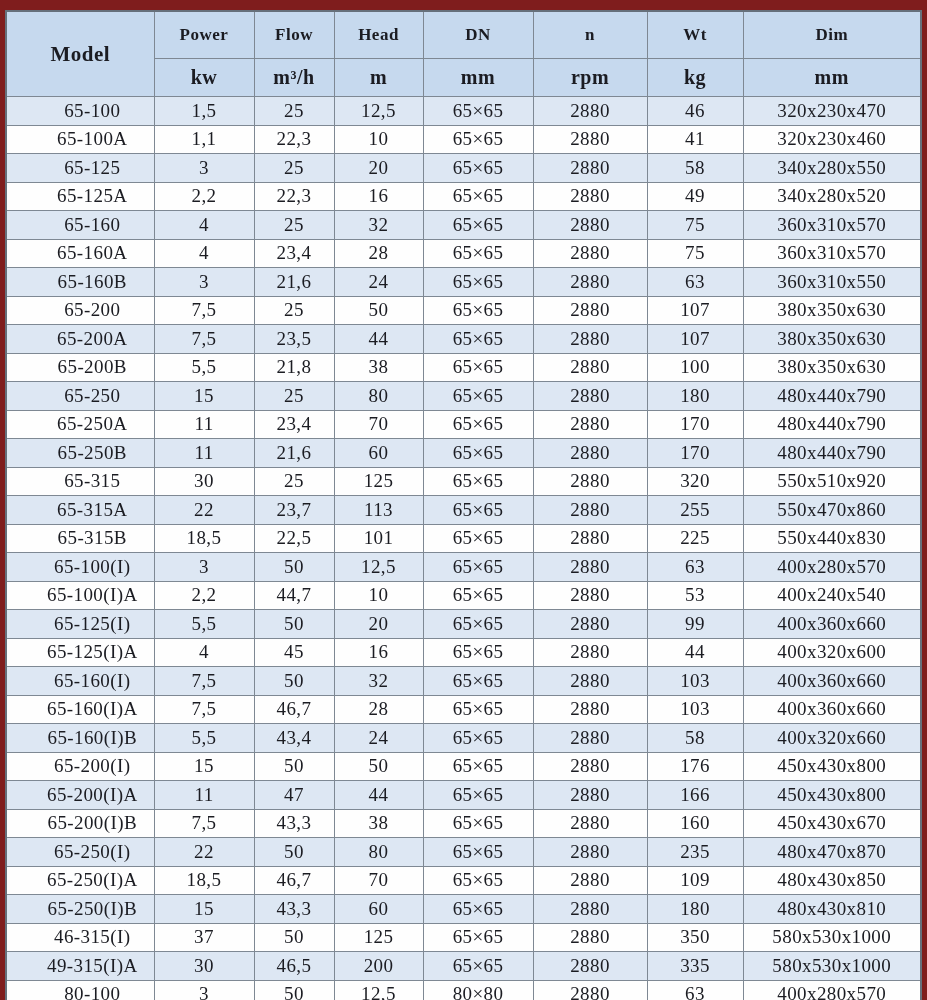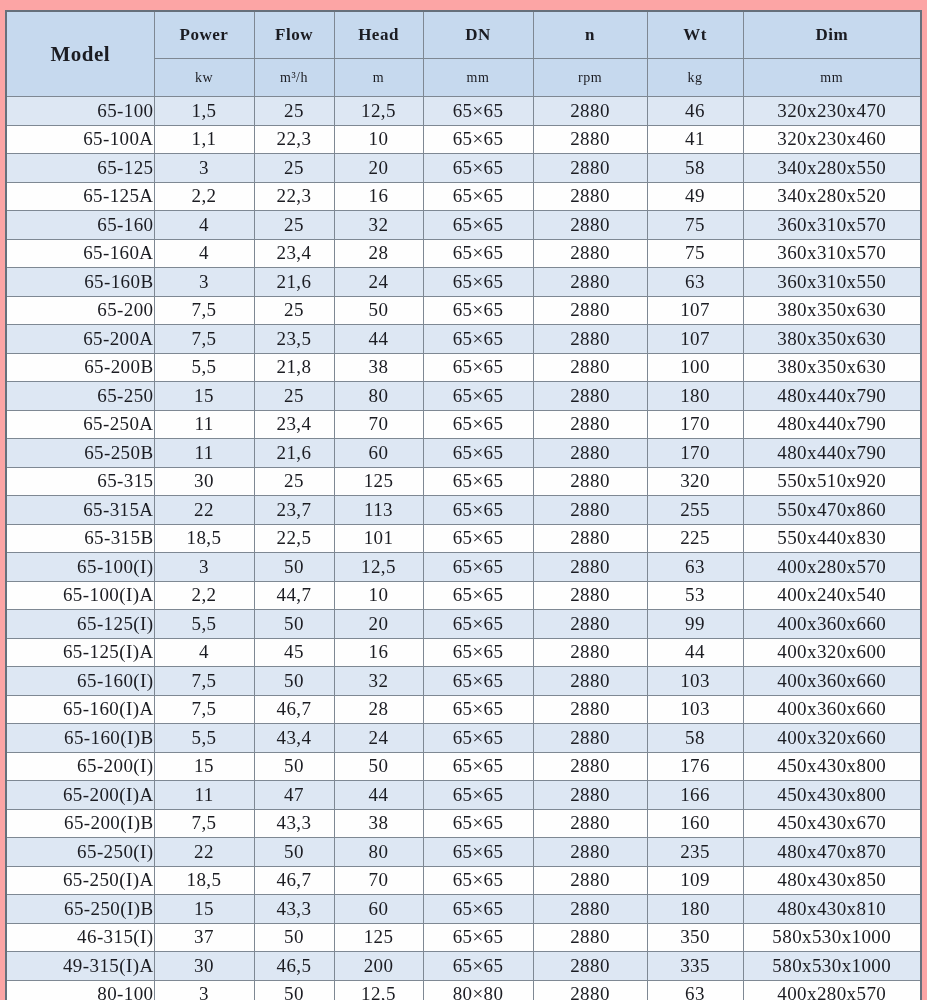--- a/index.html
+++ b/index.html
@@ -5,21 +5,21 @@
   html, body {
     margin: 0;
     padding: 0;
     background: #ffffff;
   }
   .page {
     position: relative;
     width: 927px;
     height: 1000px;
     overflow: hidden;
-    background: #fca5a5;
+    background: #7f1d1d;
     font-family: "Liberation Serif", "DejaVu Serif", serif;
   }
   table.spec {
     position: absolute;
     left: 5px;
     top: 10px;
     border-collapse: collapse;
     table-layout: fixed;
     border: 2px solid var(--outer-border, #66707b);
   }
@@ -35,34 +35,34 @@
   
   thead th {
     background: var(--header-bg, #c6d9ee);
     font-weight: bold;
     font-size: 17px;
     letter-spacing: 0.5px;
   }
   thead tr.labels th { height: 46px; }
   thead tr.units th {
     height: 37px;
-    font-weight: normal;
-    font-size: 14px;
+    font-weight: bold;
+    font-size: 20px;
   }
   thead th.model-h { font-size: 21px; }
   
   tbody td {
     height: 27.5px;
     font-size: 19px;
     letter-spacing: 0.4px;
     background: #fefefe;
   }
   tbody tr.alt td { background: var(--row-alt-bg, #dde7f3); }
   tbody td.model {
-    text-align: right;
+    text-align: center;
     padding-left: 24px;
   }
 </style>
 </head>
 <body>
 
 <div class="page">
   <table class="spec">
     <colgroup>
       <col style="width:148px">

